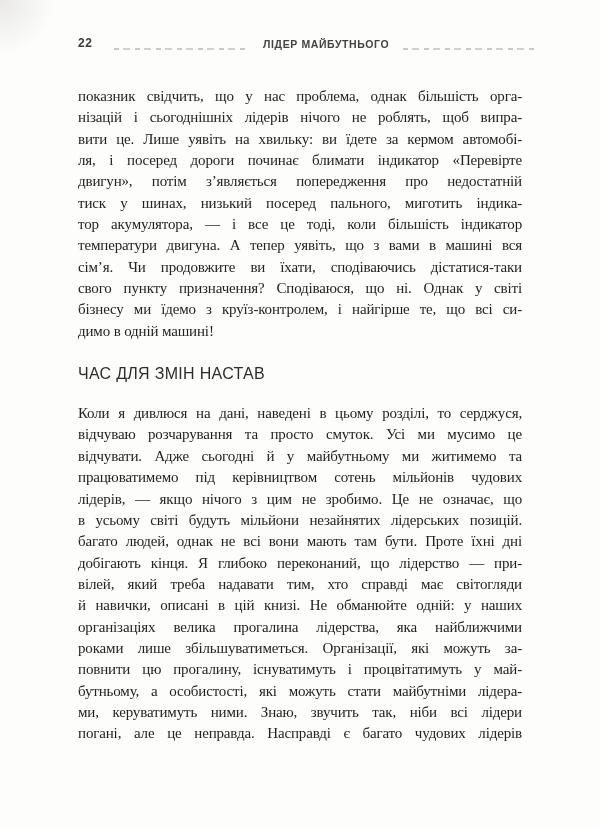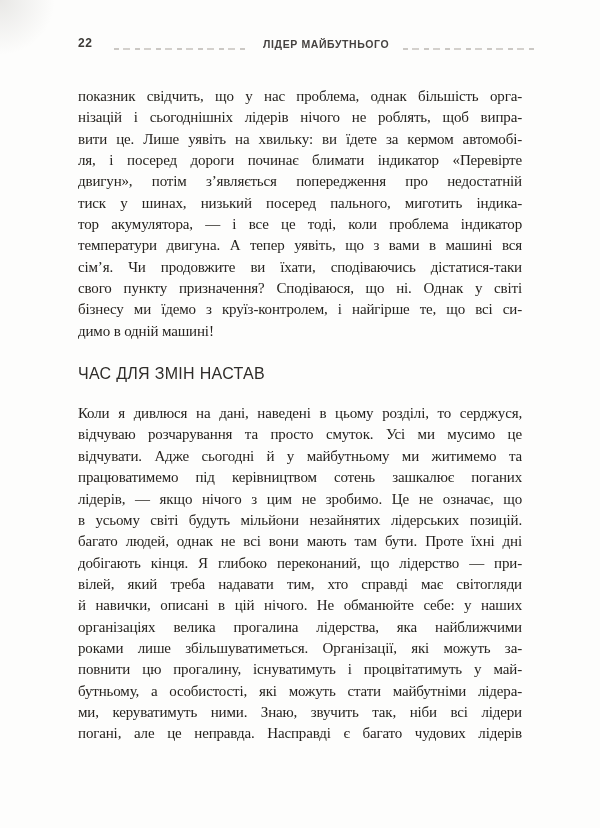--- a/index.html
+++ b/index.html
@@ -107,42 +107,42 @@
   <div class="text-block">
 
     <div class="paragraph last-left">
 
     <div class="text-line">показник свідчить, що у нас проблема, однак більшість орга-</div>
         <div class="text-line">нізацій і сьогоднішніх лідерів нічого не роблять, щоб випра-</div>
         <div class="text-line">вити це. Лише уявіть на хвильку: ви їдете за кермом автомобі-</div>
         <div class="text-line">ля, і посеред дороги починає блимати індикатор «Перевірте</div>
         <div class="text-line">двигун», потім з’являється попередження про недостатній</div>
         <div class="text-line">тиск у шинах, низький посеред пального, миготить індика-</div>
-        <div class="text-line">тор акумулятора, — і все це тоді, коли проблема індикатор</div>
+        <div class="text-line">тор акумулятора, — і все це тоді, коли більшість індикатор</div>
         <div class="text-line">температури двигуна. А тепер уявіть, що з вами в машині вся</div>
         <div class="text-line">сім’я. Чи продовжите ви їхати, сподіваючись дістатися-таки</div>
         <div class="text-line">свого пункту призначення? Сподіваюся, що ні. Однак у світі</div>
         <div class="text-line">бізнесу ми їдемо з круїз-контролем, і найгірше те, що всі си-</div>
         <div class="text-line para-last-line">димо в одній машині!</div>
       </div>
 
     <h2 class="section-heading">ЧАС ДЛЯ ЗМІН НАСТАВ</h2>
 
     <div class="paragraph">
 
     <div class="text-line">Коли я дивлюся на дані, наведені в цьому розділі, то серджуся,</div>
         <div class="text-line">відчуваю розчарування та просто смуток. Усі ми мусимо це</div>
         <div class="text-line">відчувати. Адже сьогодні й у майбутньому ми житимемо та</div>
-        <div class="text-line">працюватимемо під керівництвом сотень зашкалює поганих</div>
+        <div class="text-line">працюватимемо під керівництвом сотень мільйонів чудових</div>
         <div class="text-line">лідерів, — якщо нічого з цим не зробимо. Це не означає, що</div>
         <div class="text-line">в усьому світі будуть мільйони незайнятих лідерських позицій.</div>
         <div class="text-line">багато людей, однак не всі вони мають там бути. Проте їхні дні</div>
         <div class="text-line">добігають кінця. Я глибоко переконаний, що лідерство — при-</div>
         <div class="text-line">вілей, який треба надавати тим, хто справді має світогляди</div>
-        <div class="text-line">й навички, описані в цій нічого. Не обманюйте себе: у наших</div>
+        <div class="text-line">й навички, описані в цій книзі. Не обманюйте одній: у наших</div>
         <div class="text-line">організаціях велика прогалина лідерства, яка найближчими</div>
         <div class="text-line">роками лише збільшуватиметься. Організації, які можуть за-</div>
         <div class="text-line">повнити цю прогалину, існуватимуть і процвітатимуть у май-</div>
         <div class="text-line">бутньому, а особистості, які можуть стати майбутніми лідера-</div>
         <div class="text-line">ми, керуватимуть ними. Знаю, звучить так, ніби всі лідери</div>
         <div class="text-line para-last-line">погані, але це неправда. Насправді є багато чудових лідерів</div>
       </div>
 
   </div>
 

